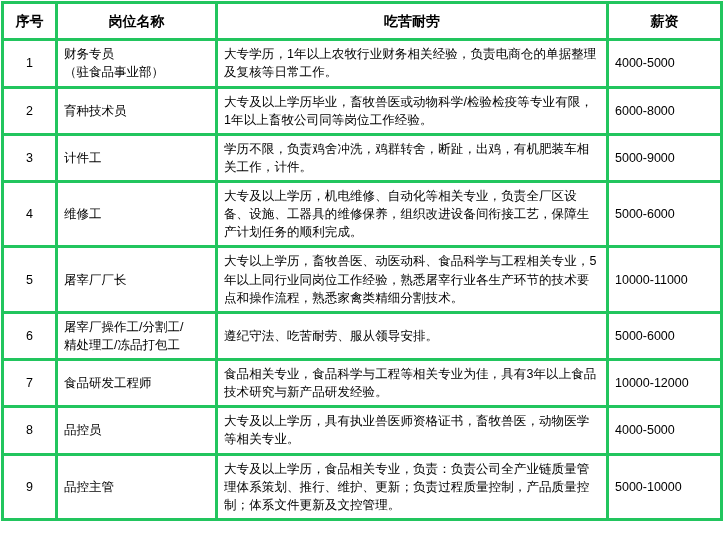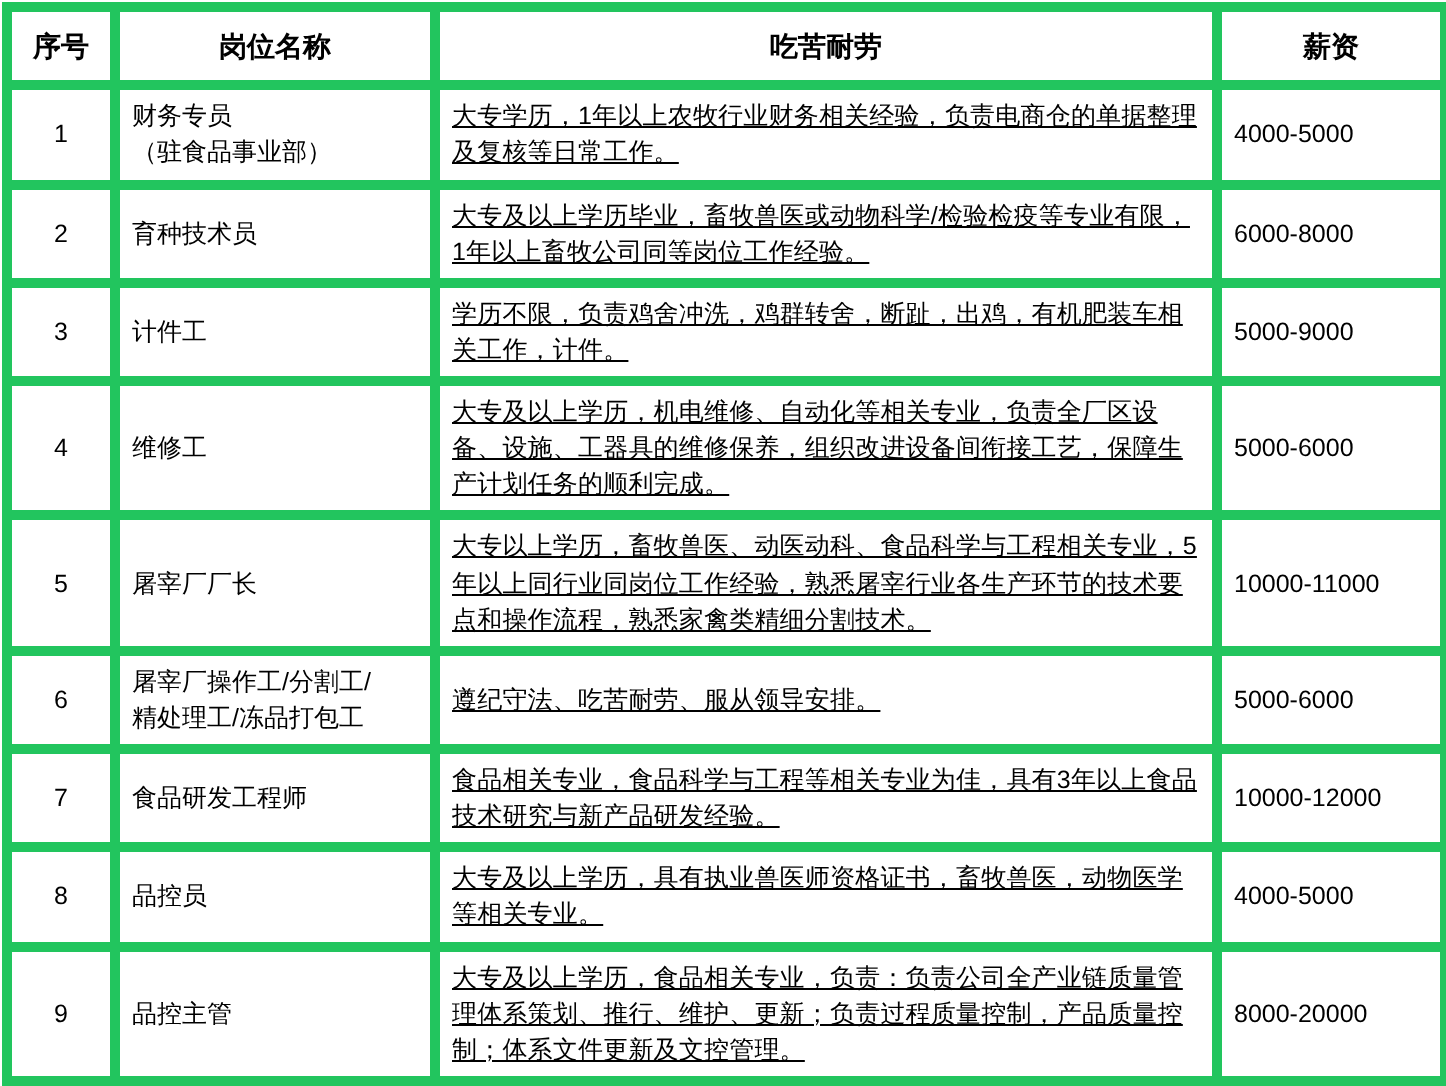--- a/index.html
+++ b/index.html
@@ -15,21 +15,21 @@
     overflow: hidden;
   }
   table.job-table {
     border-collapse: collapse;
     width: 721px;
     margin: 1px 0 0 1px;
     table-layout: fixed;
   }
   table.job-table th,
   table.job-table td {
-    border: 5px solid #22c55e;
+    border: 3px solid #22c55e;
     padding: 4px 6px;
     font-size: 12.5px;
     line-height: 1.45;
     vertical-align: middle;
     word-break: break-all;
   }
   table.job-table th {
     font-weight: bold;
     text-align: center;
     font-size: 14px;
@@ -49,21 +49,20 @@
     text-align: left;
     font-size: 13px;
   }
   td.cell-title .line {
     display: block;
   }
   td.cell-req {
     text-align: left;
     font-size: 12.5px;
     letter-spacing: 0.1px;
-    text-decoration: underline;
   }
   td.cell-sal {
     font-size: 12.5px;
   }
 </style>
 </head>
 <body>
 
 <table class="job-table">
   <colgroup>
@@ -146,16 +145,16 @@
       </td>
       <td class="cell-req">大专及以上学历，具有执业兽医师资格证书，畜牧兽医，动物医学等相关专业。</td>
       <td class="cell-sal">4000-5000</td>
     </tr>
     <tr>
       <td class="cell-index">9</td>
       <td class="cell-title">
         <span class="line">品控主管</span>
       </td>
       <td class="cell-req">大专及以上学历，食品相关专业，负责：负责公司全产业链质量管理体系策划、推行、维护、更新；负责过程质量控制，产品质量控制；体系文件更新及文控管理。</td>
-      <td class="cell-sal">8000-20000</td>
+      <td class="cell-sal">5000-10000</td>
     </tr>
   </tbody>
 </table>
 
 </body></html>

